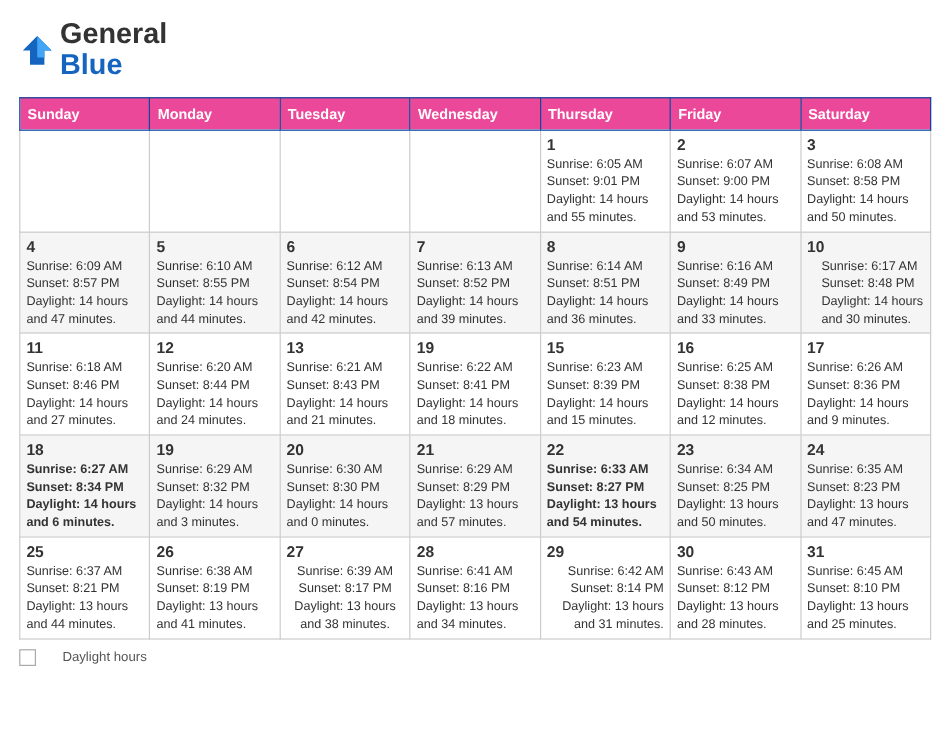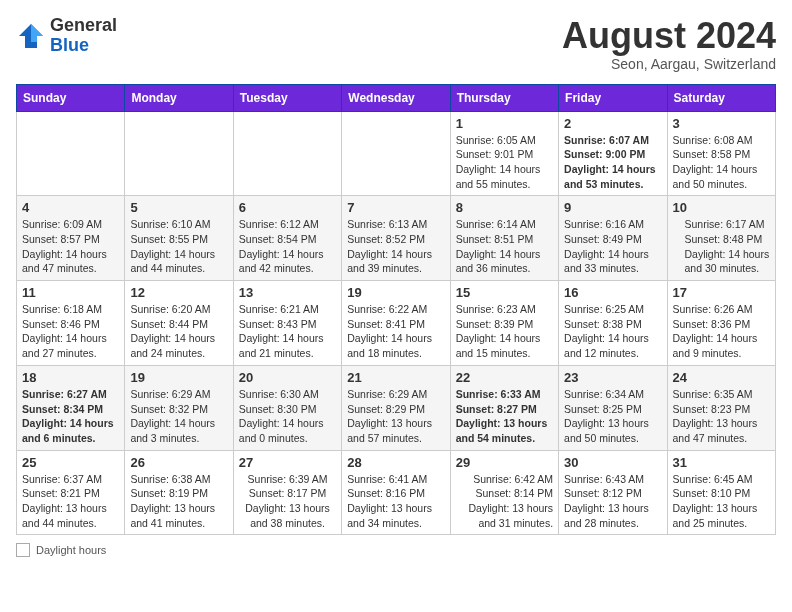--- a/index.html
+++ b/index.html
@@ -15,21 +15,21 @@
       justify-content: space-between;
       align-items: flex-start;
       margin-bottom: 12px;
     }
     .logo {
       display: flex;
       align-items: center;
       gap: 4px;
     }
     .logo-text {
-      font-size: 18px;
+      font-size: 24px;
       font-weight: bold;
       line-height: 1.1;
     }
     .logo-text span.general { color: #333; }
     .logo-text span.blue { color: #1565c0; }
     .logo-icon {
       width: 30px;
       height: 30px;
     }
     .title-block {
@@ -44,21 +44,21 @@
     .location {
       font-size: 14px;
       color: #555;
     }
     .calendar-table {
       width: 100%;
       border-collapse: collapse;
       font-size: 11px;
     }
     .calendar-table th {
-      background-color: #6d28d9;
+      background-color: #ec4899;
       color: #fff;
       text-align: left;
       padding: 6px 6px;
       font-size: 12px;
       font-weight: bold;
       border: 1px solid #0d47a1;
     }
     .calendar-table td {
       border: 1px solid #ccc;
       vertical-align: top;
@@ -85,21 +85,21 @@
     }
     .empty-cell {
       background: #fff !important;
     }
     .legend {
       margin-top: 8px;
       font-size: 11px;
       color: #555;
       display: flex;
       align-items: center;
-      gap: 6px;
+      gap: 22px;
     }
     .legend-box {
       width: 14px;
       height: 14px;
       background: #fff;
       border: 1px solid #aaa;
       display: inline-block;
     }
   </style>
 </head>
@@ -109,24 +109,20 @@
   <div class="logo">
     <svg class="logo-icon" viewBox="0 0 40 40">
       <polygon points="20,4 36,20 28,20 28,36 12,36 12,20 4,20" fill="#1565c0"></polygon>
       <polygon points="20,4 36,20 28,20 28,28 20,28" fill="#42a5f5"></polygon>
     </svg>
     <div class="logo-text">
       <span class="general">General</span><br>
       <span class="blue">Blue</span>
     </div>
   </div>
-  <div class="title-block">
-    <div class="month-title">August 2024</div>
-    <div class="location">Seon, Aargau, Switzerland</div>
-  </div>
 </div>
 
 <table class="calendar-table">
   <thead>
     <tr>
     <th>Sunday</th>
         <th>Monday</th>
         <th>Tuesday</th>
         <th>Wednesday</th>
         <th>Thursday</th>
@@ -141,21 +137,21 @@
         <td class="empty-cell"></td>
         <td class="empty-cell"></td>
         <td>
           <span class="day-num">1</span>
           <div class="day-info" style="white-space: pre-line;">Sunrise: 6:05 AM
 Sunset: 9:01 PM
 Daylight: 14 hours and 55 minutes.</div>
         </td>
         <td>
           <span class="day-num">2</span>
-          <div class="day-info" style="white-space: pre-line; font-weight: bold;">Sunrise: 6:07 AM
+          <div class="day-info" style="white-space: pre-line;">Sunrise: 6:07 AM
 Sunset: 9:00 PM
 Daylight: 14 hours and 53 minutes.</div>
         </td>
         <td>
           <span class="day-num">3</span>
           <div class="day-info" style="white-space: pre-line;">Sunrise: 6:08 AM
 Sunset: 8:58 PM
 Daylight: 14 hours and 50 minutes.</div>
         </td>
       </tr>

